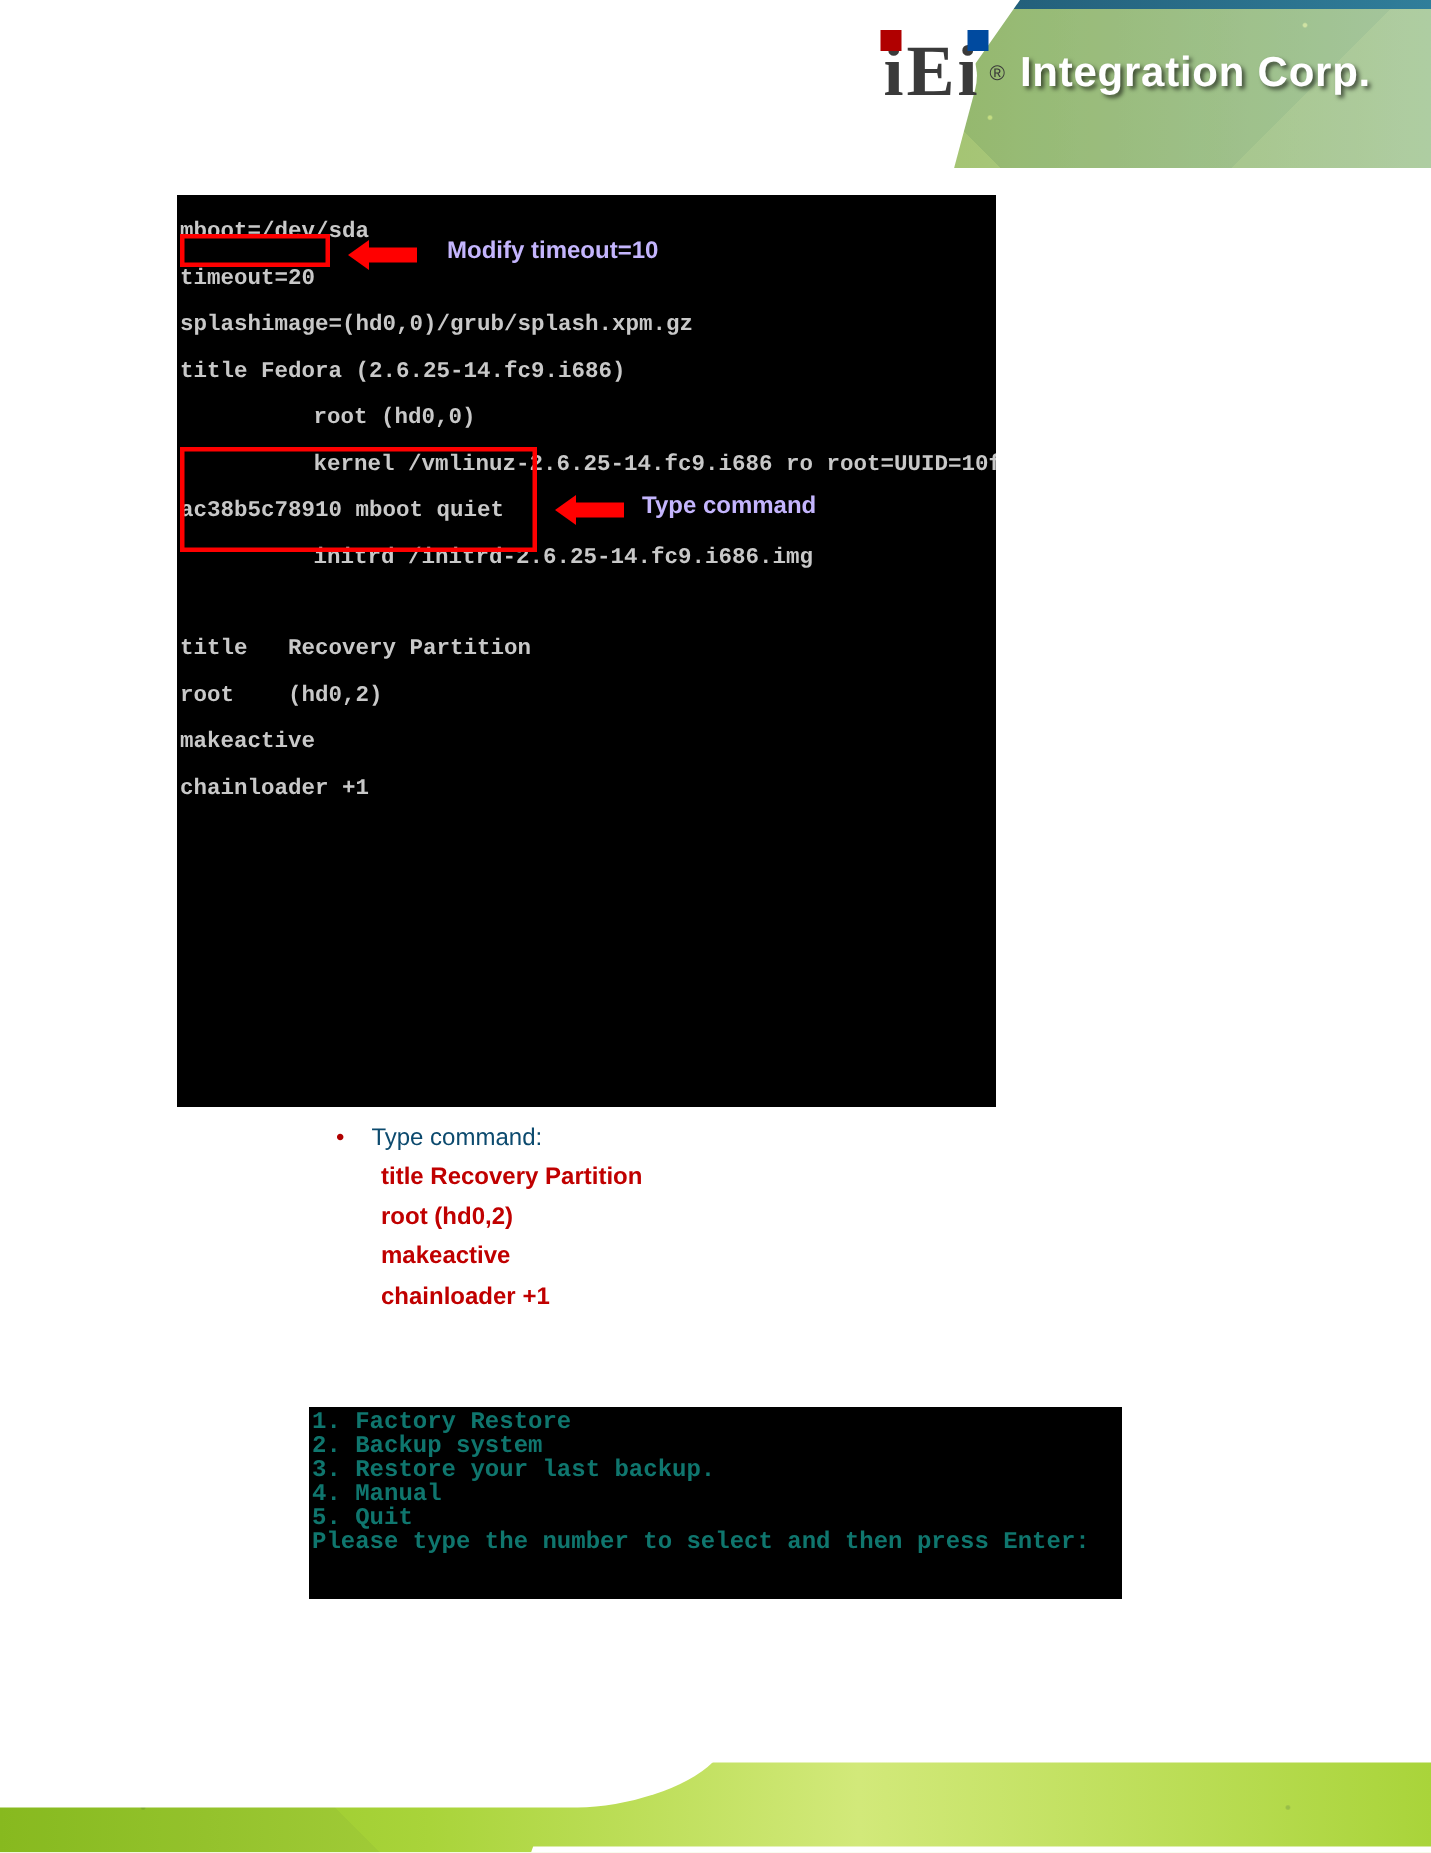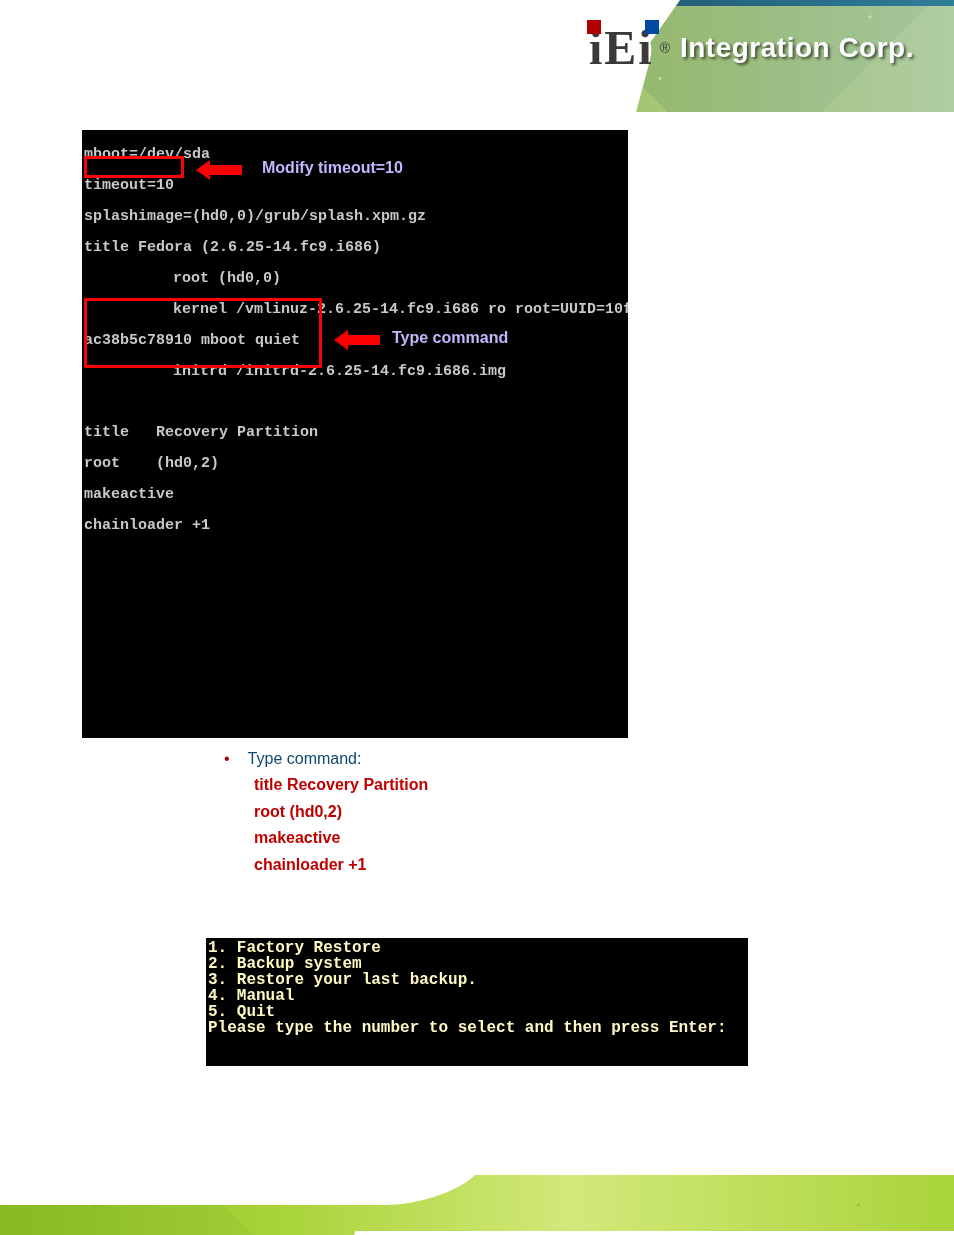--- a/index.html
+++ b/index.html
@@ -107,21 +107,21 @@
   
   .content {
     position: absolute;
     top: 130px;
     left: 0;
     right: 0;
   }
 
   .terminal1 {
     position: relative;
-    margin-left: 82px;
+    margin-left: 118px;
     width: 544px;
     background: #000000;
     color: #c8c8c8;
     font-family: "Courier New", monospace;
     font-size: 15px;
     font-weight: bold;
     line-height: 1.03;
     padding: 2px 0 4px 2px;
     white-space: pre;
     overflow: hidden;
@@ -188,21 +188,21 @@
     padding-left: 48px;
   }
   .instruct .cmd-line { display: block; }
 
   .gap2 { height: 60px; }
 
   .terminal2 {
     margin-left: 206px;
     width: 540px;
     background: #000000;
-    color: #fef9c3;
+    color: #0f766e;
     font-family: "Courier New", monospace;
     font-size: 16px;
     font-weight: bold;
     line-height: 1.0;
     padding: 2px 0 30px 2px;
     white-space: pre;
   }
 
   
   .bottom-banner {
@@ -272,21 +272,21 @@
     </span>
     <span class="logo-reg">®</span>
     <span class="logo-text logo-integration">Integration Corp.</span>
   </div>
 </div>
 
 <div class="content">
 
   <div class="terminal1">
 <span class="line">mboot=/dev/sda</span>
-<span class="line">timeout=10</span>
+<span class="line">timeout=20</span>
 <span class="line">splashimage=(hd0,0)/grub/splash.xpm.gz</span>
 <span class="line">title Fedora (2.6.25-14.fc9.i686)</span>
 <span class="line indent1">root (hd0,0)</span>
 <span class="line indent1">kernel /vmlinuz-2.6.25-14.fc9.i686 ro root=UUID=10f1acd</span>
 <span class="line">ac38b5c78910 mboot quiet</span>
 <span class="line indent1">initrd /initrd-2.6.25-14.fc9.i686.img</span>
 <span class="line"> </span>
 <span class="line">title   Recovery Partition</span>
 <span class="line">root    (hd0,2)</span>
 <span class="line">makeactive</span>

